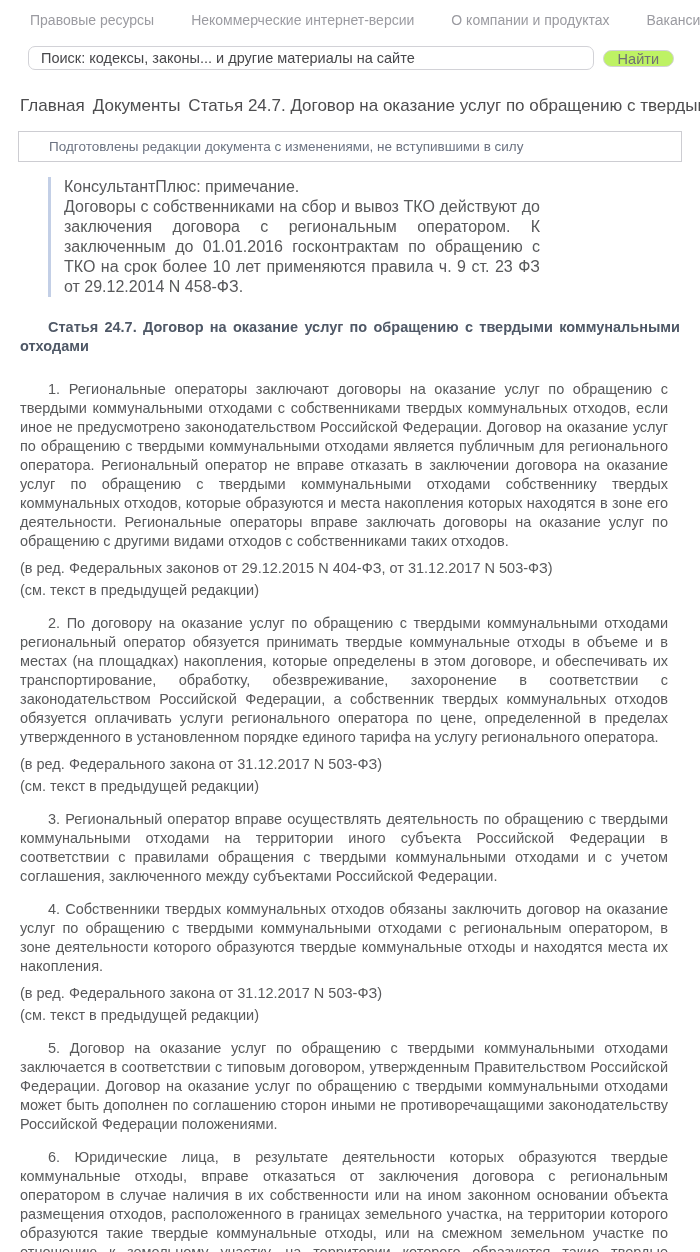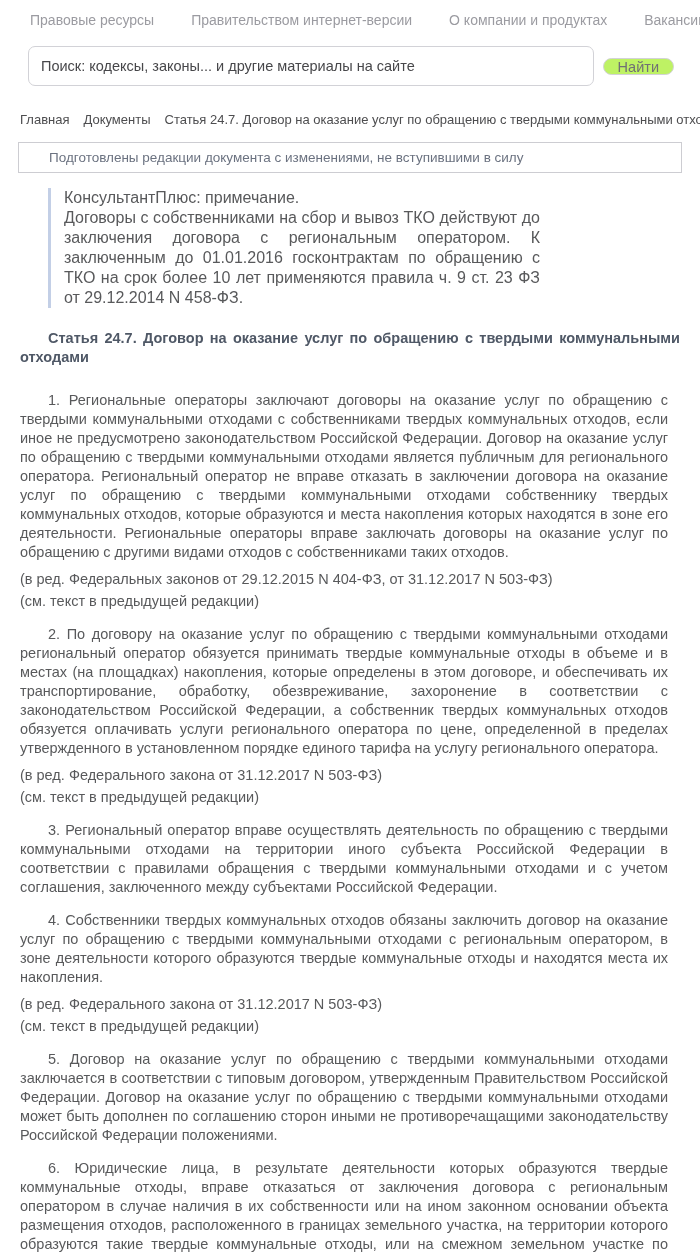--- a/index.html
+++ b/index.html
@@ -24,21 +24,21 @@
 
   
   .search-row {
     display: flex;
     align-items: center;
     gap: 9px;
     padding: 18px 26px 0 28px;
   }
   .search-input {
     flex: 1;
-    height: 40px;
+    height: 24px;
     border: 1px solid #d2d2d7;
     border-radius: 7px;
     padding: 0 12px;
     font-family: inherit;
     font-size: 14.5px;
     color: #47474a;
     outline: none;
   }
   .search-input::placeholder { color: #47474a; opacity: 1; }
   .search-btn {
@@ -49,24 +49,24 @@
     border-radius: 9px;
     font-family: inherit;
     font-size: 14.5px;
     color: #707074;
     cursor: pointer;
   }
 
   
   .breadcrumb {
     padding: 26px 20px 0 20px;
-    font-size: 13px;
+    font-size: 17px;
     color: #4d4d4f;
     display: flex;
-    gap: 14px;
+    gap: 8px;
     white-space: nowrap;
     overflow: hidden;
   }
   .breadcrumb .crumb-link { cursor: pointer; }
 
   
   .notice-box {
     margin: 15px 18px 0 18px;
     border: 1px solid #cdcdd2;
     padding: 7px 10px 7px 30px;
@@ -122,21 +122,21 @@
 </style>
 </head>
 <body>
 
 <div class="page">
 
   <div class="topnav">
 
       <span>Правовые ресурсы</span>
 
-      <span>Правительством интернет-версии</span>
+      <span>Некоммерческие интернет-версии</span>
 
       <span>О компании и продуктах</span>
 
       <span>Вакансии</span>
     </div>
 
   <div class="search-row">
     <input class="search-input" type="text" placeholder="Поиск: кодексы, законы... и другие материалы на сайте" style="">
     <button class="search-btn">Найти</button>
   </div>

